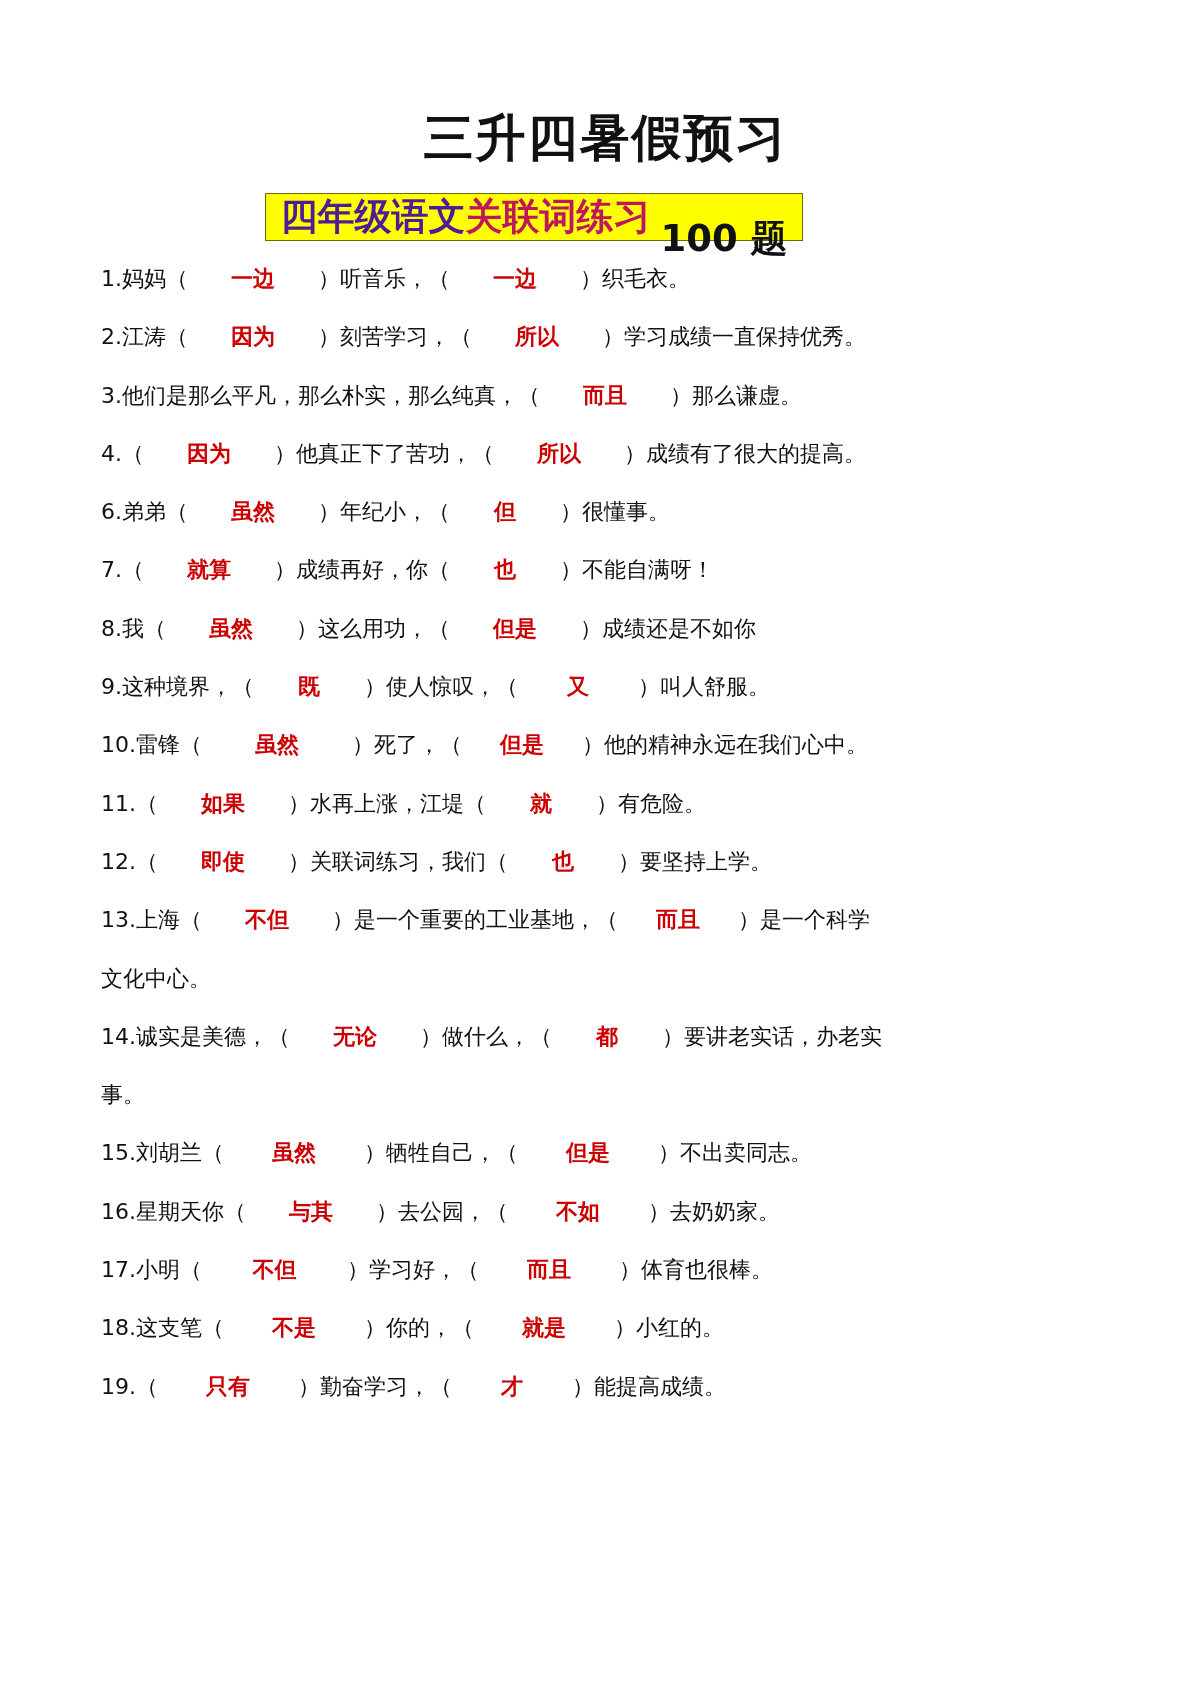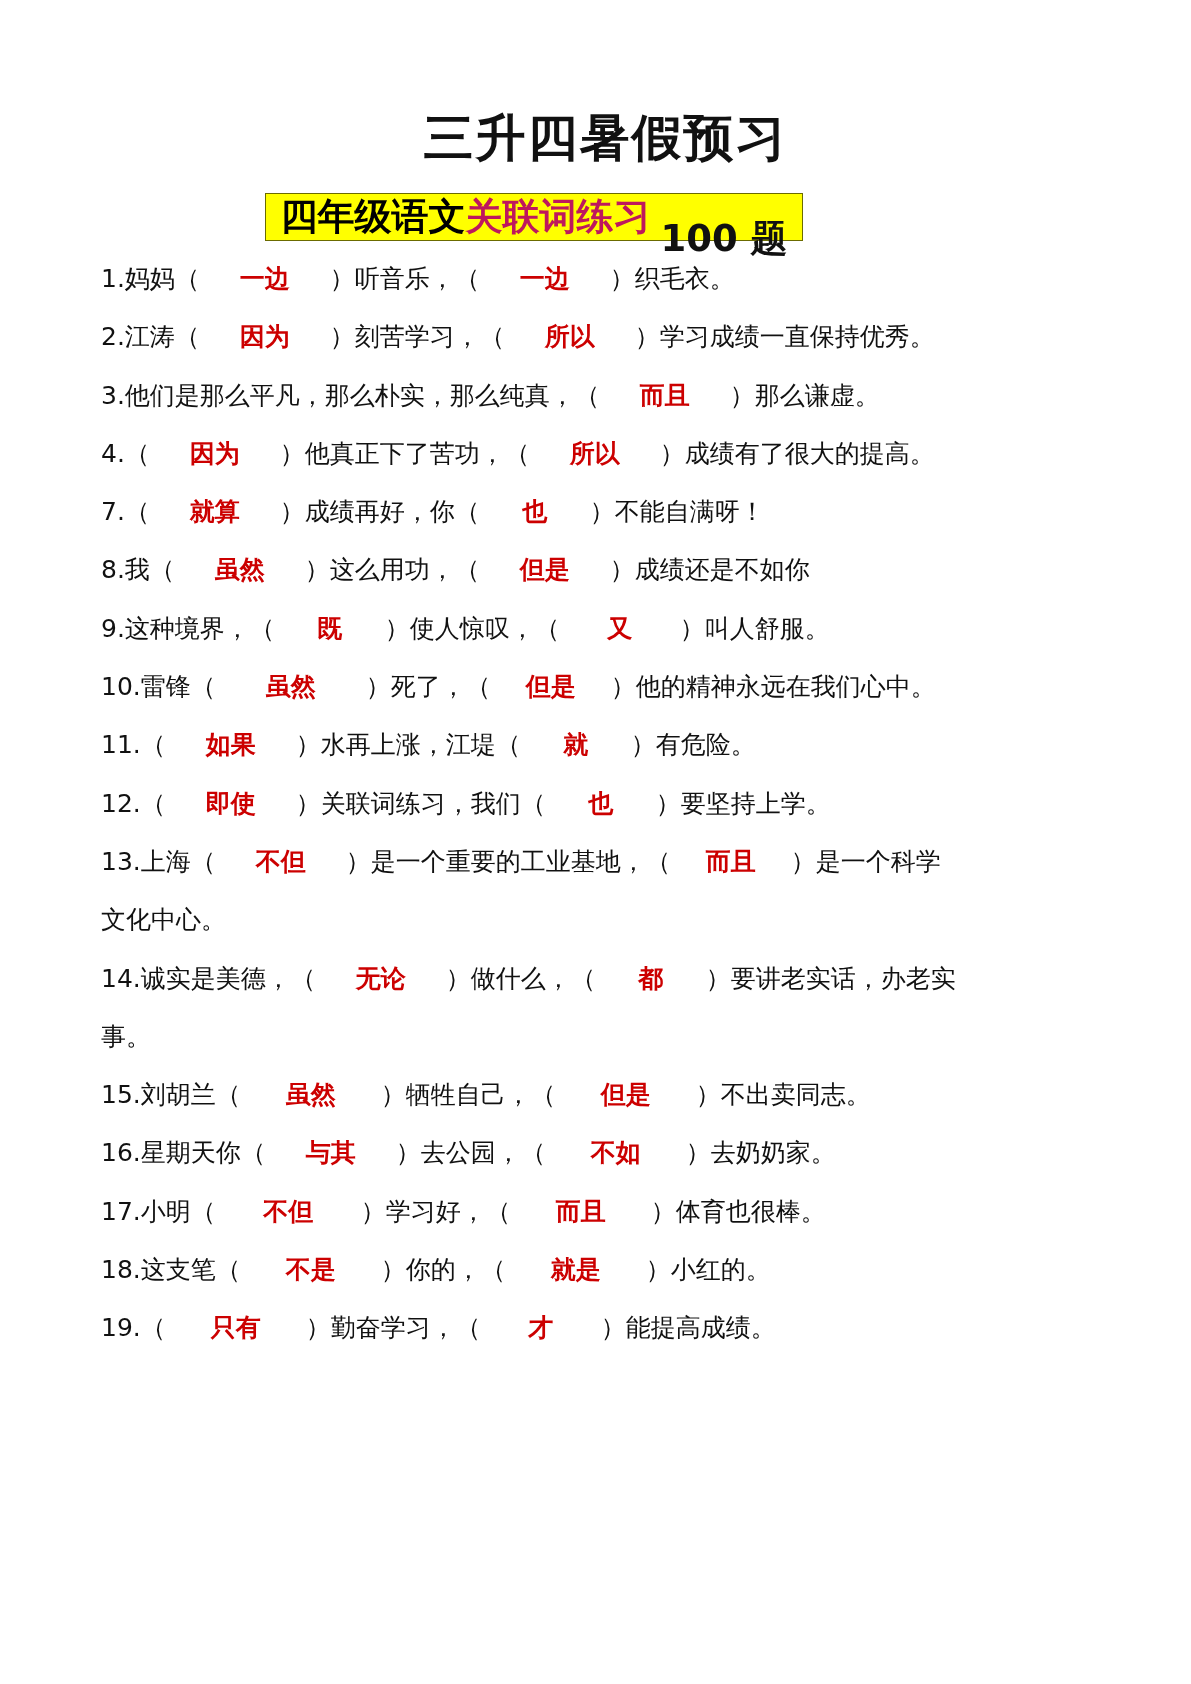--- a/index.html
+++ b/index.html
@@ -38,34 +38,34 @@
       border: 1.5px solid #6b6b00;
       box-sizing: border-box;
       display: flex;
       align-items: center;
       justify-content: center;
       font-size: 37px;
       font-weight: bold;
       line-height: 44px;
       white-space: nowrap;
     }
-    .banner .black { color: #000000; }
+    .banner .black { color: #4c1d95; }
     .banner .red { color: #be185d; }
     .banner .num { color: #111111; margin-left: 10px; margin-top: 43px; }
 
     .questions {
       position: absolute;
       left: 101px;
       top: 250px;
       width: 1000px;
     }
     .q-line {
       height: 58.3px;
       line-height: 58.3px;
-      font-size: 25px;
+      font-size: 22px;
       white-space: nowrap;
       position: relative;
     }
     .q-line span { display: inline-block; }
     .ans {
       color: #cc0000;
       font-weight: bold;
       text-align: center;
     }
     .cont { }
@@ -93,20 +93,23 @@
 
   <div class="q-line">
     <span>3.</span><span>他们是那么平凡，那么朴实，那么纯真，（</span><span class="ans" style="width:130px">而且</span><span>）那么谦虚。</span>
   </div>
 
   <div class="q-line">
     <span>4.</span><span>（</span><span class="ans" style="width:130px">因为</span><span>）他真正下了苦功，（</span><span class="ans" style="width:130px">所以</span><span>）成绩有了很大的提高。</span>
   </div>
 
 
+  <div class="q-line">
+    <span>6.</span><span>弟弟（</span><span class="ans" style="width:130px">虽然</span><span>）年纪小，（</span><span class="ans" style="width:110px">但</span><span>）很懂事。</span>
+  </div>
 
   <div class="q-line">
     <span>7.</span><span>（</span><span class="ans" style="width:130px">就算</span><span>）成绩再好，你（</span><span class="ans" style="width:110px">也</span><span>）不能自满呀！</span>
   </div>
 
   <div class="q-line">
     <span>8.</span><span>我（</span><span class="ans" style="width:130px">虽然</span><span>）这么用功，（</span><span class="ans" style="width:130px">但是</span><span>）成绩还是不如你</span>
   </div>
 
   <div class="q-line">

